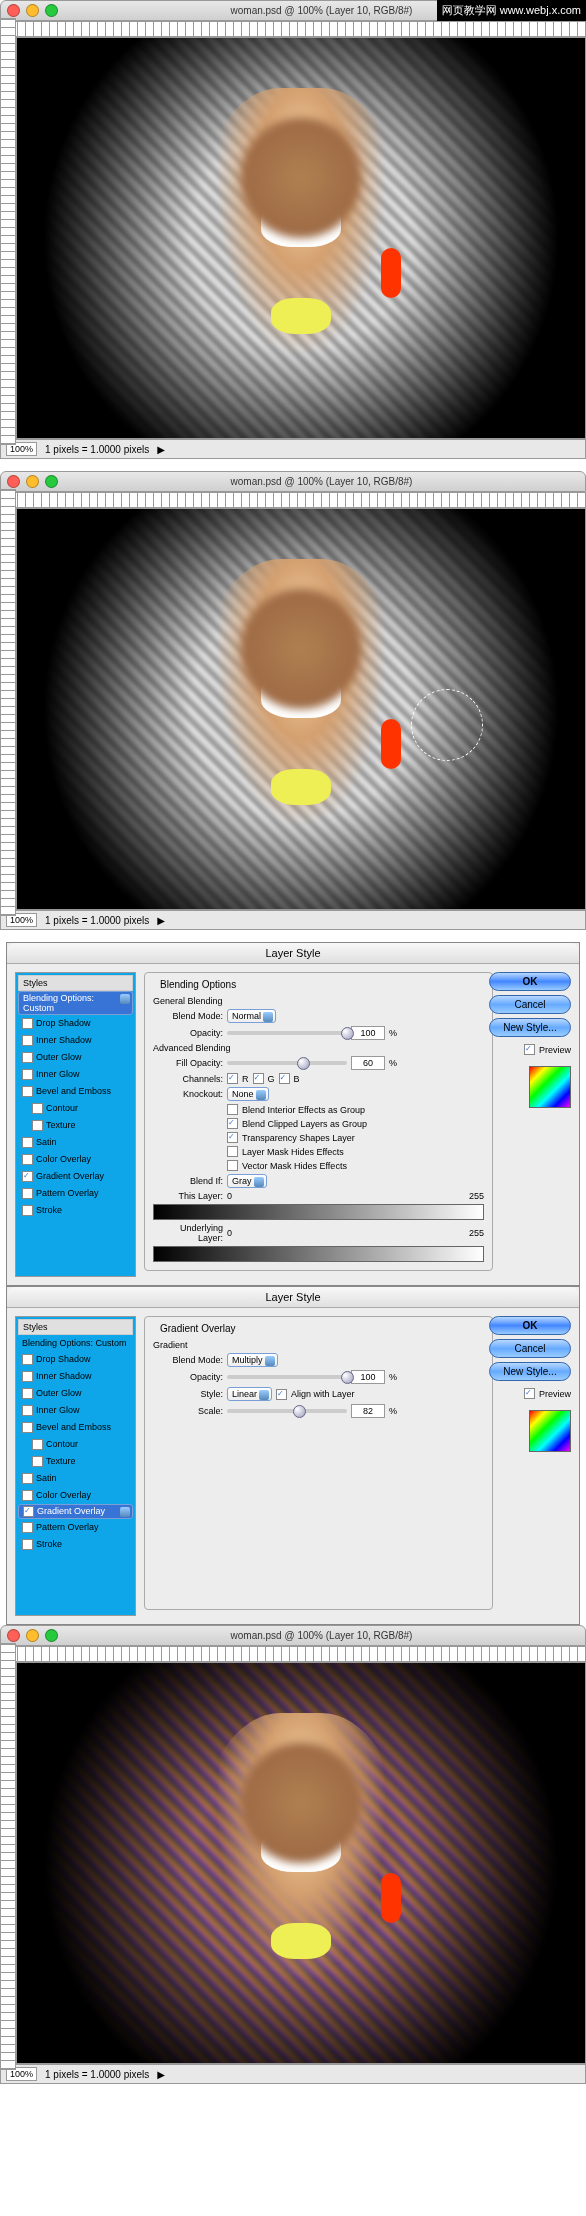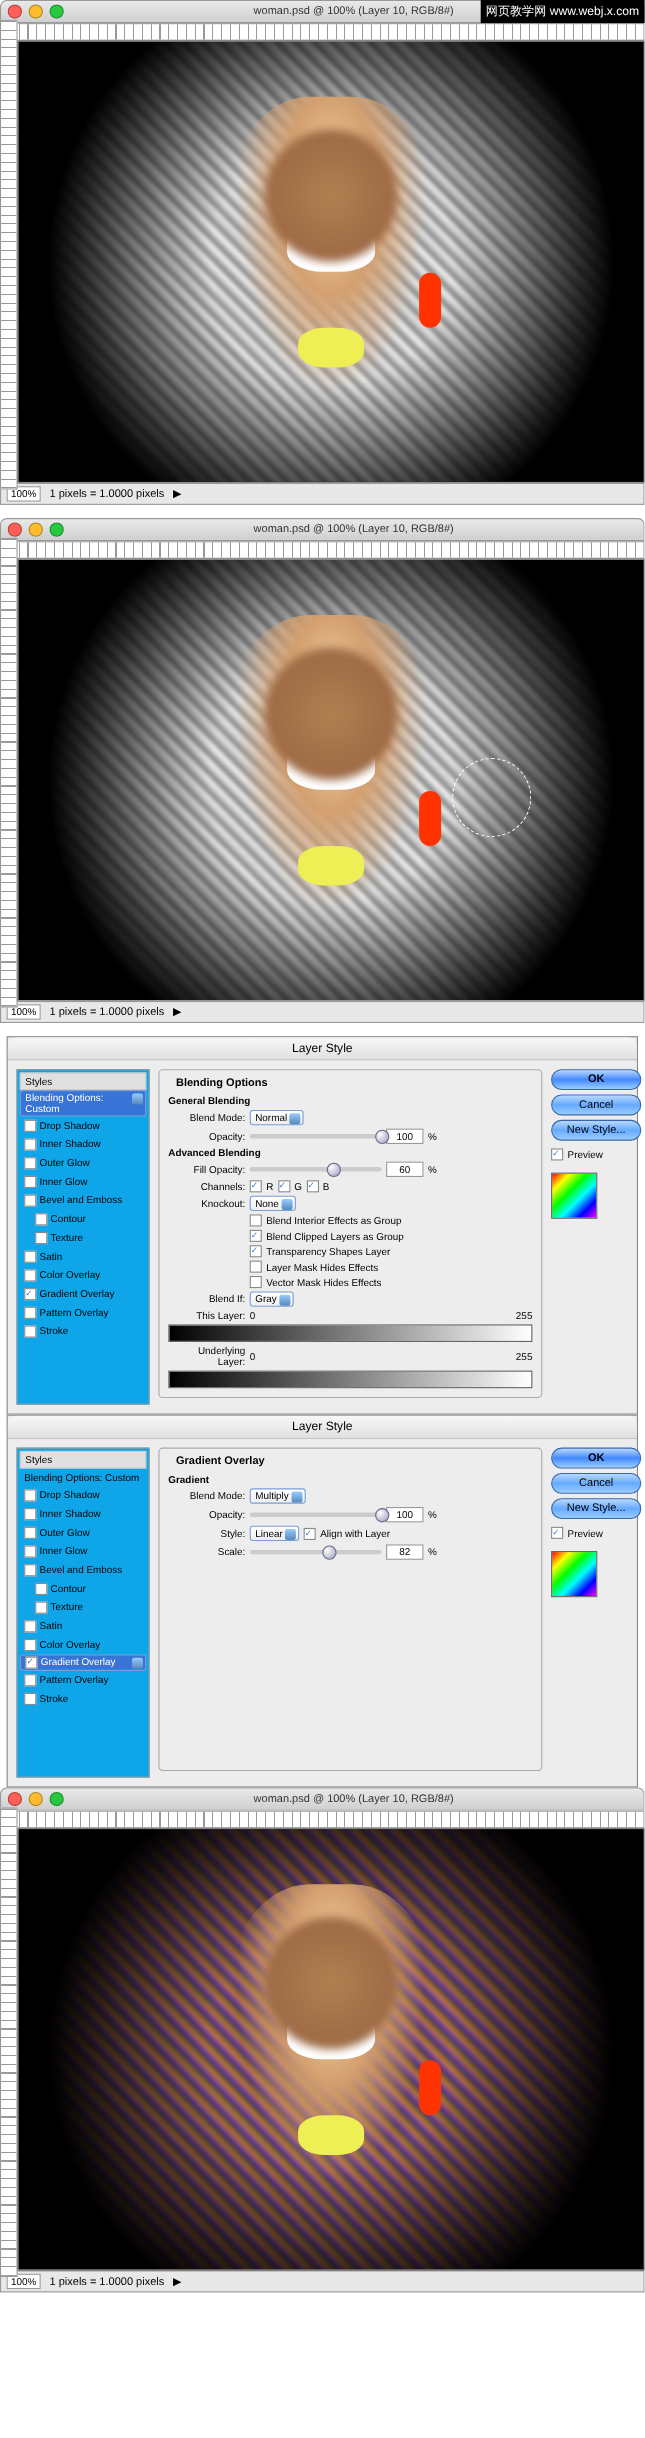--- a/index.html
+++ b/index.html
@@ -28,32 +28,32 @@
 .dlg-body{display:flex;padding:8px;gap:8px}
 .styles-list{width:115px;background:#0ea5e9;border:1px solid #999;padding:2px}
 .styles-list .hdr{background:#e0e0e0;padding:2px 4px;font-size:9px;border:1px solid #ccc}
 .style-item{padding:3px 4px;font-size:9px;display:flex;align-items:flex-start;gap:3px;cursor:pointer}
 .style-item.sel{background:#3874d6;color:#fff}
 .style-item.sub{padding-left:14px}
 .cb{width:9px;height:9px;border:1px solid #888;background:#fff;display:inline-block;flex-shrink:0}
 .cb.on-blue::after{content:"✓";font-size:8px;color:#3874d6;display:block;line-height:8px}
 .opts{flex:1}
 .fieldset{border:1px solid #aaa;border-radius:4px;padding:6px 8px;margin-bottom:6px}
-.fieldset .leg{font-size:10px;font-weight:bold;margin:-12px 0 4px 4px;background:#ededed;display:inline-block;padding:0 3px}
-.leg-sub{font-size:9px;font-weight:bold;margin:2px 0}
+.fieldset .leg{font-size:10px;font-weight:normal;margin:-12px 0 4px 4px;background:#ededed;display:inline-block;padding:0 3px}
+.leg-sub{font-size:9px;font-weight:normal;margin:2px 0}
 .row{display:flex;align-items:center;gap:4px;margin:3px 0;font-size:9px}
 .row .lbl{width:70px;text-align:right}
 .sel{background:linear-gradient(#fff,#eee);border:1px solid #7a9fd6;border-radius:3px;padding:1px 14px 1px 4px;font-size:9px;position:relative}
 .sel::after{content:"";position:absolute;right:2px;top:2px;width:10px;height:10px;background:linear-gradient(#9cf,#58b);border-radius:2px}
 .slider{flex:1;height:4px;background:#ccc;border-radius:2px;position:relative;max-width:120px}
 .slider .thumb{position:absolute;top:-4px;width:11px;height:11px;background:radial-gradient(circle at 30% 30%,#fff,#99b);border-radius:50%;border:1px solid #668}
 .numbox{width:28px;border:1px solid #999;background:#fff;padding:1px 2px;text-align:center;font-size:9px}
 .grad-strip{height:14px;border:1px solid #666;margin:2px 0;position:relative}
 .grad-bw{background:linear-gradient(90deg,#000,#fff)}
-.dlg-right{width:70px;display:flex;flex-direction:column;gap:4px;align-items:flex-start}
+.dlg-right{width:70px;display:flex;flex-direction:column;gap:4px;align-items:flex-end}
 .aqua-btn{background:linear-gradient(#b8d8ff,#6af,#9cf);border:1px solid #36a;border-radius:10px;padding:3px 8px;font-size:10px;width:64px;text-align:center;cursor:pointer}
 .aqua-btn.def{background:linear-gradient(#b8d8ff,#48f,#9cf);font-weight:bold}
 .preview-sw{width:40px;height:40px;border:1px solid #666;margin-top:4px}
 .sw-rainbow{background:linear-gradient(135deg,#f00,#ff0,#0f0,#0ff,#00f,#f0f)}
 .grad-rainbow{background:linear-gradient(90deg,#f00,#ff0,#0f0,#0ff,#00f,#f0f,#f00)}
 .angle-dial{width:32px;height:32px;border:1px solid #888;border-radius:50%;background:#fff;position:relative}
 .angle-dial::after{content:"";position:absolute;top:50%;left:50%;width:14px;height:1px;background:#000;transform-origin:left;transform:rotate(180deg)}
 </style>
 </head>
 <body>

